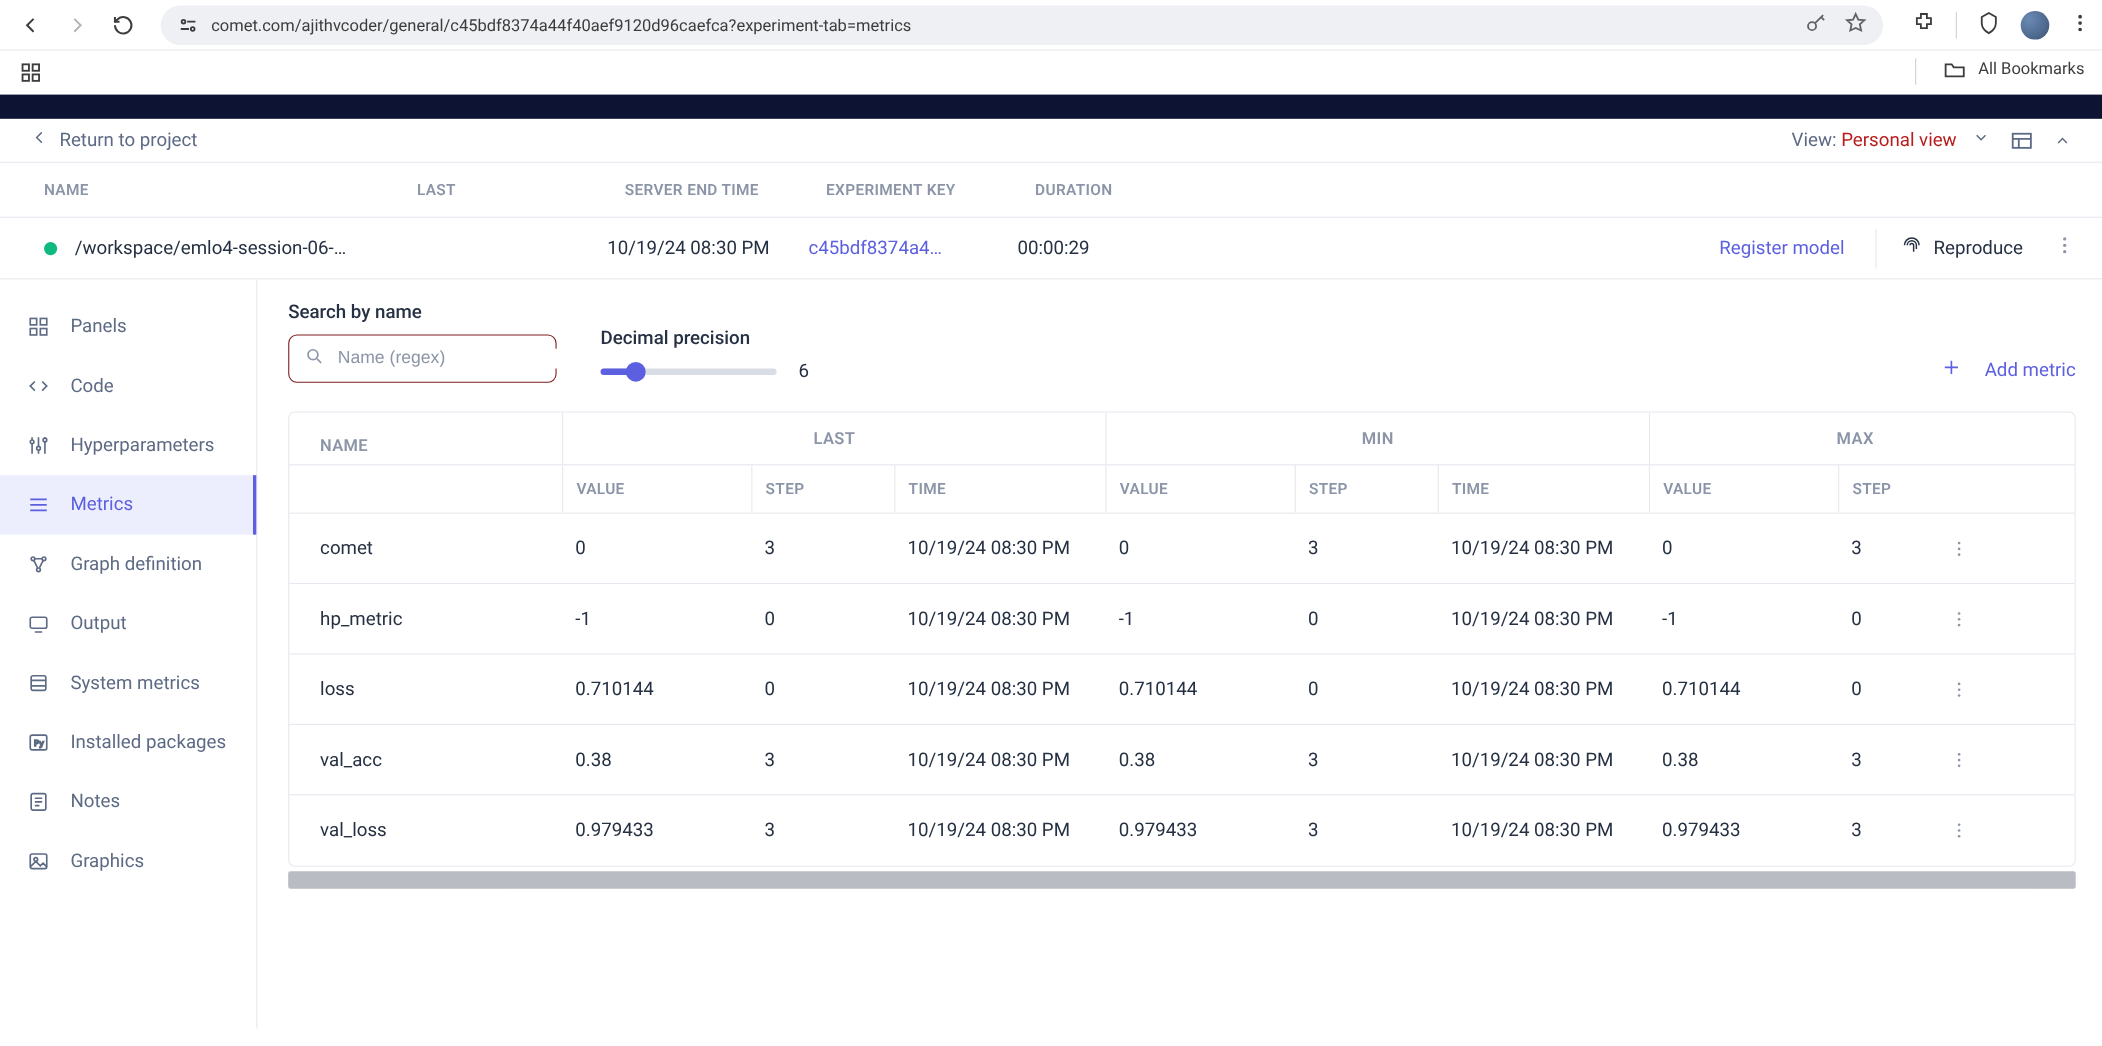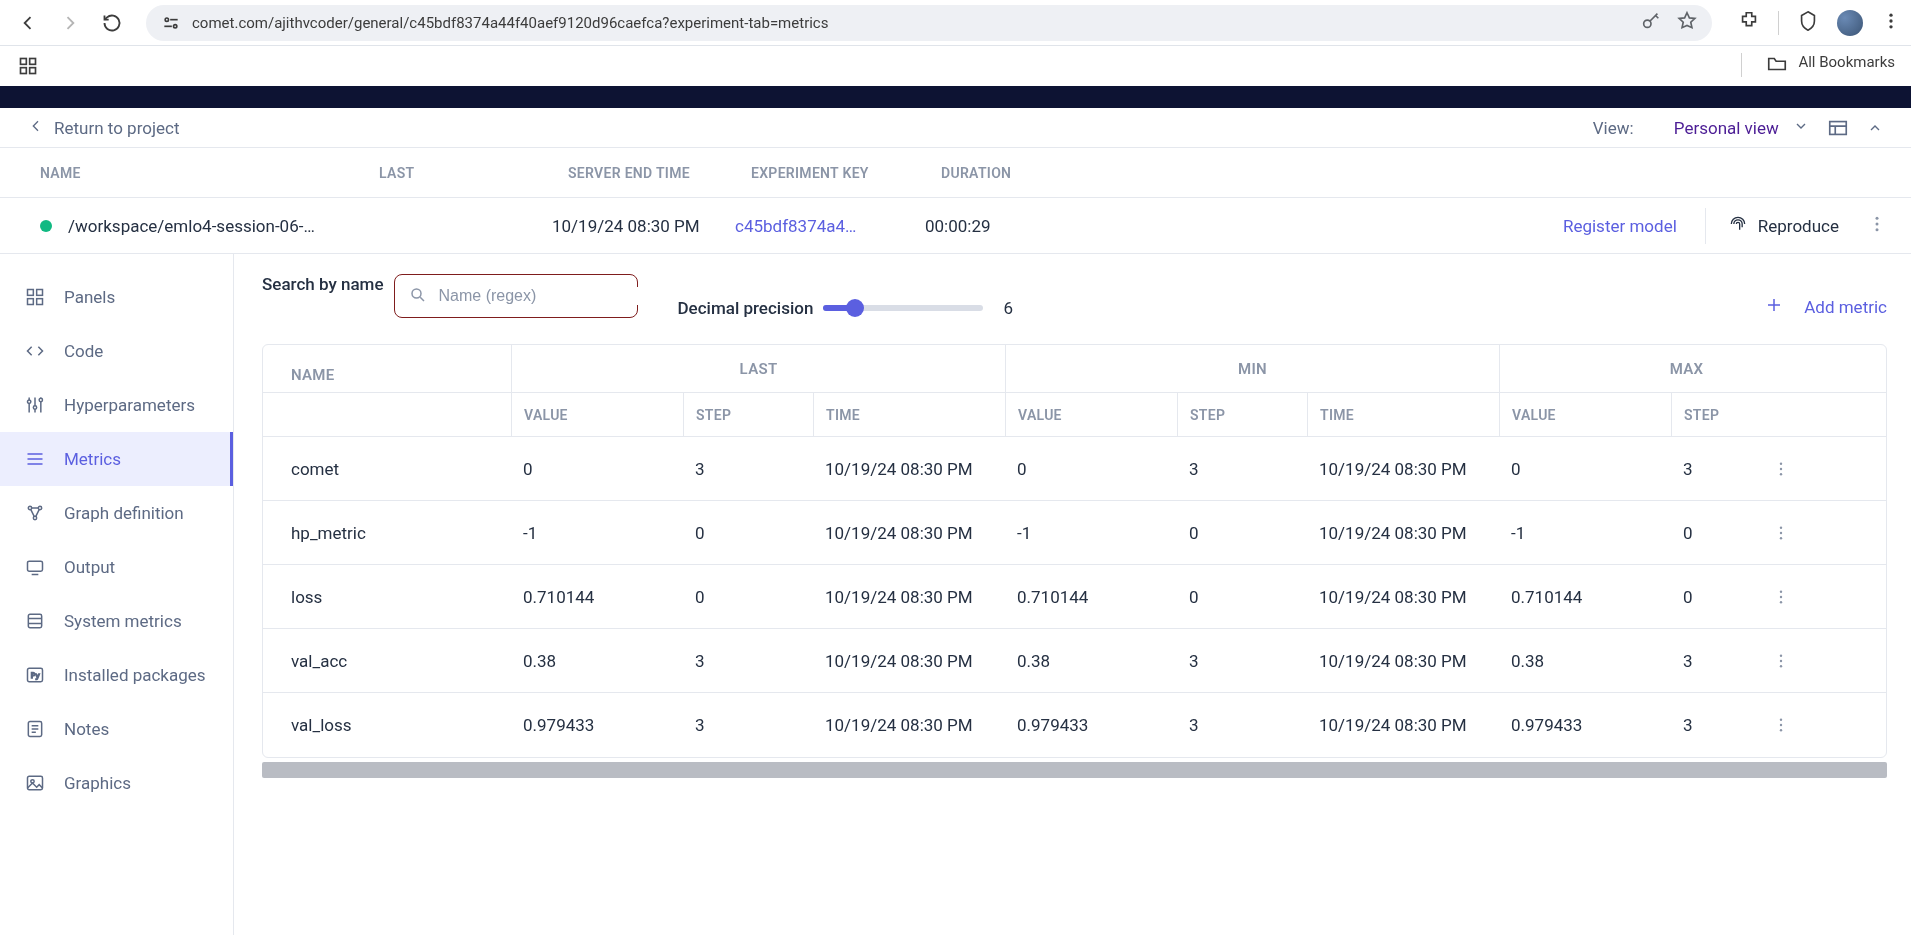--- a/index.html
+++ b/index.html
@@ -21,21 +21,21 @@
   .bookmarks-right .sep { width:1px; height:24px; background:#d0d0d0; margin-right:14px;}
 
   
   .dark-strip { height:22px; background:#0d1333; }
 
   
   .header-row { height:40px; display:flex; align-items:center; justify-content:space-between; padding:0 28px; border-bottom:1px solid #e5e8ee;}
   .return-link { display:flex; align-items:center; gap:10px; color:#5d6a84; font-size:17px; cursor:pointer; }
   .header-right { display:flex; align-items:center; gap:18px; color:#5d6a84; font-size:17px;}
   .view-label { color:#5d6a84; }
-  .view-value { color:#4c1d95;margin-left:36px; }
+  .view-value { color:#b91c1c; }
   .hdr-icon { display:inline-flex; align-items:center; }
 
   
   .meta-head { display:flex; align-items:center; height:50px; padding-left:40px; font-size:14px; color:#8b95a7; font-weight:600; letter-spacing:.3px; border-bottom:1px solid #e5e8ee;}
   .mh-name { width:339px; }
   .mh-tags { width:189px;}
   .mh-send { width:183px;}
   .mh-key  { width:190px;}
   .mh-dur  { flex:1;}
 
@@ -54,21 +54,21 @@
 
   
   .content { display:flex; height: calc(951px - 46px - 40px - 22px - 56px - 50px - 56px); }
   .sidebar { width:234px; padding-top:16px; border-right:1px solid #e5e8ee;}
   .sb-item { display:flex; align-items:center; gap:18px; height:54px; padding-left:24px; font-size:17px; color:#5d6a84; cursor:pointer; }
   .sb-item.active { background:#eceefe; color:#5b5fe0; border-right:3px solid #5b5fe0;}
   .sb-icon { width:22px;height:22px; display:flex;align-items:center;justify-content:center; color:inherit; }
 
   .main { flex:1; padding:20px 24px 0 28px; overflow:hidden; position:relative;}
   .controls { display:flex; align-items:flex-end; gap:40px; margin-bottom:26px;}
-  .ctrl-block { display:flex; flex-direction:row; gap:10px; }
+  .ctrl-block { display:flex; flex-direction:column; gap:10px; }
   .ctrl-label { font-size:17px; color:#253042; font-weight:500;}
   .search-box { width:244px; height:44px; border:1px solid #7f1d1d; border-radius:8px; display:flex; align-items:center; gap:12px; padding:0 14px; color:#8b95a7;}
   .search-box input { border:none; outline:none; font-size:16px; flex:1; color:#253042; }
   .search-box input::placeholder { color:#8b95a7; }
   .slider-wrap { display:flex; align-items:center; gap:20px; }
   .slider { position:relative; width:160px; height:6px; background:#d9dde6; border-radius:3px; }
   .slider .fill { position:absolute; left:0; top:0; height:6px; width:20%; background:#5b5fe0; border-radius:3px; }
   .slider .thumb { position:absolute; top:50%; left:20%; transform:translate(-50%,-50%); width:18px;height:18px; background:#5b5fe0; border-radius:50%; }
   .precision-val { font-size:17px; color:#253042;}
   .add-metric { margin-left:auto; color:#5b5fe0; font-size:17px; display:flex; gap:21px; align-items:center; cursor:pointer;}

